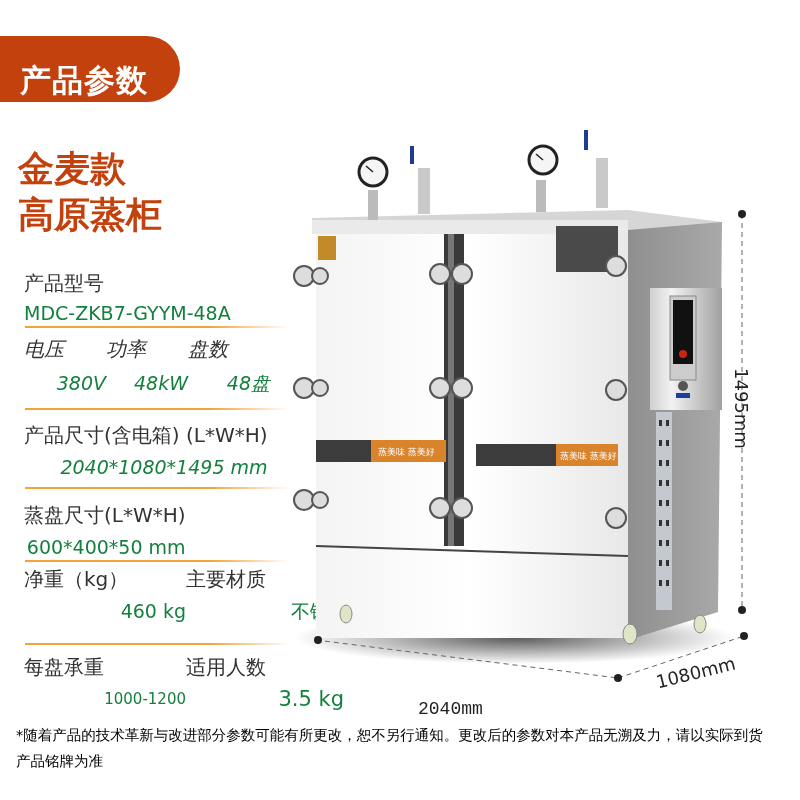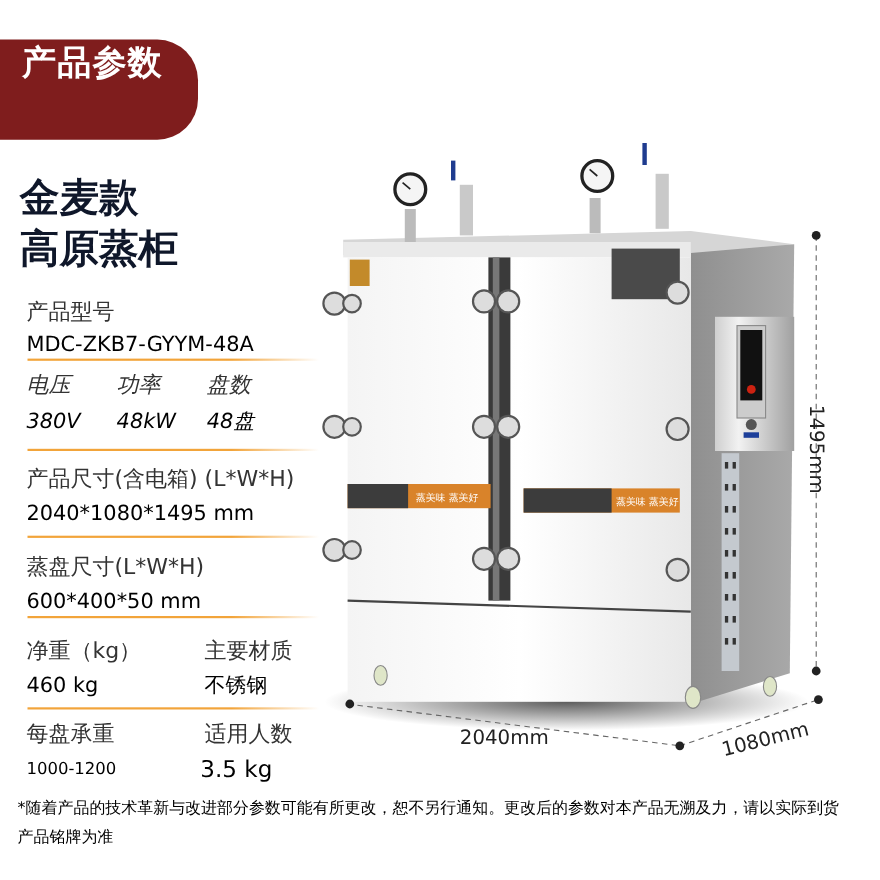--- a/index.html
+++ b/index.html
@@ -3,51 +3,51 @@
 <meta charset="utf-8">
 <style>
   html, body { margin:0; padding:0; }
   body {
     width:800px; height:800px; position:relative; overflow:hidden;
     background:#ffffff;
     font-family:"DejaVu Sans","Liberation Sans",sans-serif;
     color:#3a3a3a;
   }
   .badge {
-    position:absolute; left:0; top:36px; width:180px; height:91px;
-    background:#7f1d1d; border-radius:0 37px 37px 0;
-    display:flex; align-items:flex-start;
+    position:absolute; left:0; top:36px; width:180px; height:66px;
+    background:#c2410c; border-radius:0 37px 37px 0;
+    display:flex; align-items:flex-end;
   }
   .badge span {
     color:#fff; font-weight:bold; font-size:31px; letter-spacing:1px;
     margin-left:20px;
   }
   .title {
-    position:absolute; left:18px; top:158px; font-size:36px; font-weight:bold;
-    color:#0f172a; line-height:46px;
+    position:absolute; left:18px; top:146px; font-size:36px; font-weight:bold;
+    color:#c2410c; line-height:46px;
   }
   .spec { position:absolute; left:24px; }
   .label { font-size:20px; color:#333; line-height:26px; white-space:nowrap; }
-  .value { font-size:19px; color:#000000; line-height:26px; white-space:nowrap; }
+  .value { font-size:19px; color:#15803d; line-height:26px; white-space:nowrap;text-align:right; }
   .row3 { display:flex; }
   .row3 .col { width:82px;font-style:italic; }
   .row2 { display:flex; }
   .row2 .col { width:162px; }
   .divider {
     position:absolute; left:25px; width:265px; height:2px;
     background:linear-gradient(90deg,#f2a43a 0%,#f2a43a 70%,rgba(242,164,58,0) 100%);
   }
   .note {
     position:absolute; left:16px; top:722px; width:760px;
     font-size:14.5px; color:#000000; line-height:26px;
   }
   
   .prod { position:absolute; left:0; top:0; width:800px; height:800px; pointer-events:none; }
   .dim { position:absolute; font-size:18px; color:#222; white-space:nowrap; }
-  .dim-h { left:418px; top:660px; }
+  .dim-h { left:418px; top:699px;font-family:Liberation Mono, monospace; }
   .dim-d { left:654px; top:672px; transform:rotate(-14deg); transform-origin:left top; }
   .dim-v { left:752px; top:368px; transform:rotate(90deg); transform-origin:left top; }
 </style>
 </head>
 <body>
 
 <div class="badge">
   <span>产品参数</span>
 </div>
 
@@ -71,31 +71,31 @@
   <div class="row3" style="margin-top:8px;">
     <div class="col value">380V</div>
     <div class="col value">48kW</div>
     <div class="col value">48盘</div>
   </div>
 </div>
 <div class="divider" style="top:408px;"></div>
 
 <div class="spec" style="top:422px;">
   <div class="label">产品尺寸(含电箱) (L*W*H)</div>
-  <div class="value" style="margin-top:6px;">2040*1080*1495 mm</div>
+  <div class="value" style="margin-top:6px;font-style:italic;">2040*1080*1495 mm</div>
 </div>
 <div class="divider" style="top:487px;"></div>
 
 <div class="spec" style="top:502px;">
   <div class="label">蒸盘尺寸(L*W*H)</div>
   <div class="value" style="margin-top:6px;">600*400*50 mm</div>
 </div>
 <div class="divider" style="top:560px;"></div>
 
-<div class="spec" style="top:578px;">
+<div class="spec" style="top:566px;">
   <div class="row2">
     <div class="col label">净重（kg）</div>
     <div class="col label">主要材质</div>
   </div>
   <div class="row2" style="margin-top:6px;">
     <div class="col value">460 kg</div>
     <div class="col value">不锈钢</div>
   </div>
 </div>
 <div class="divider" style="top:643px;"></div>

